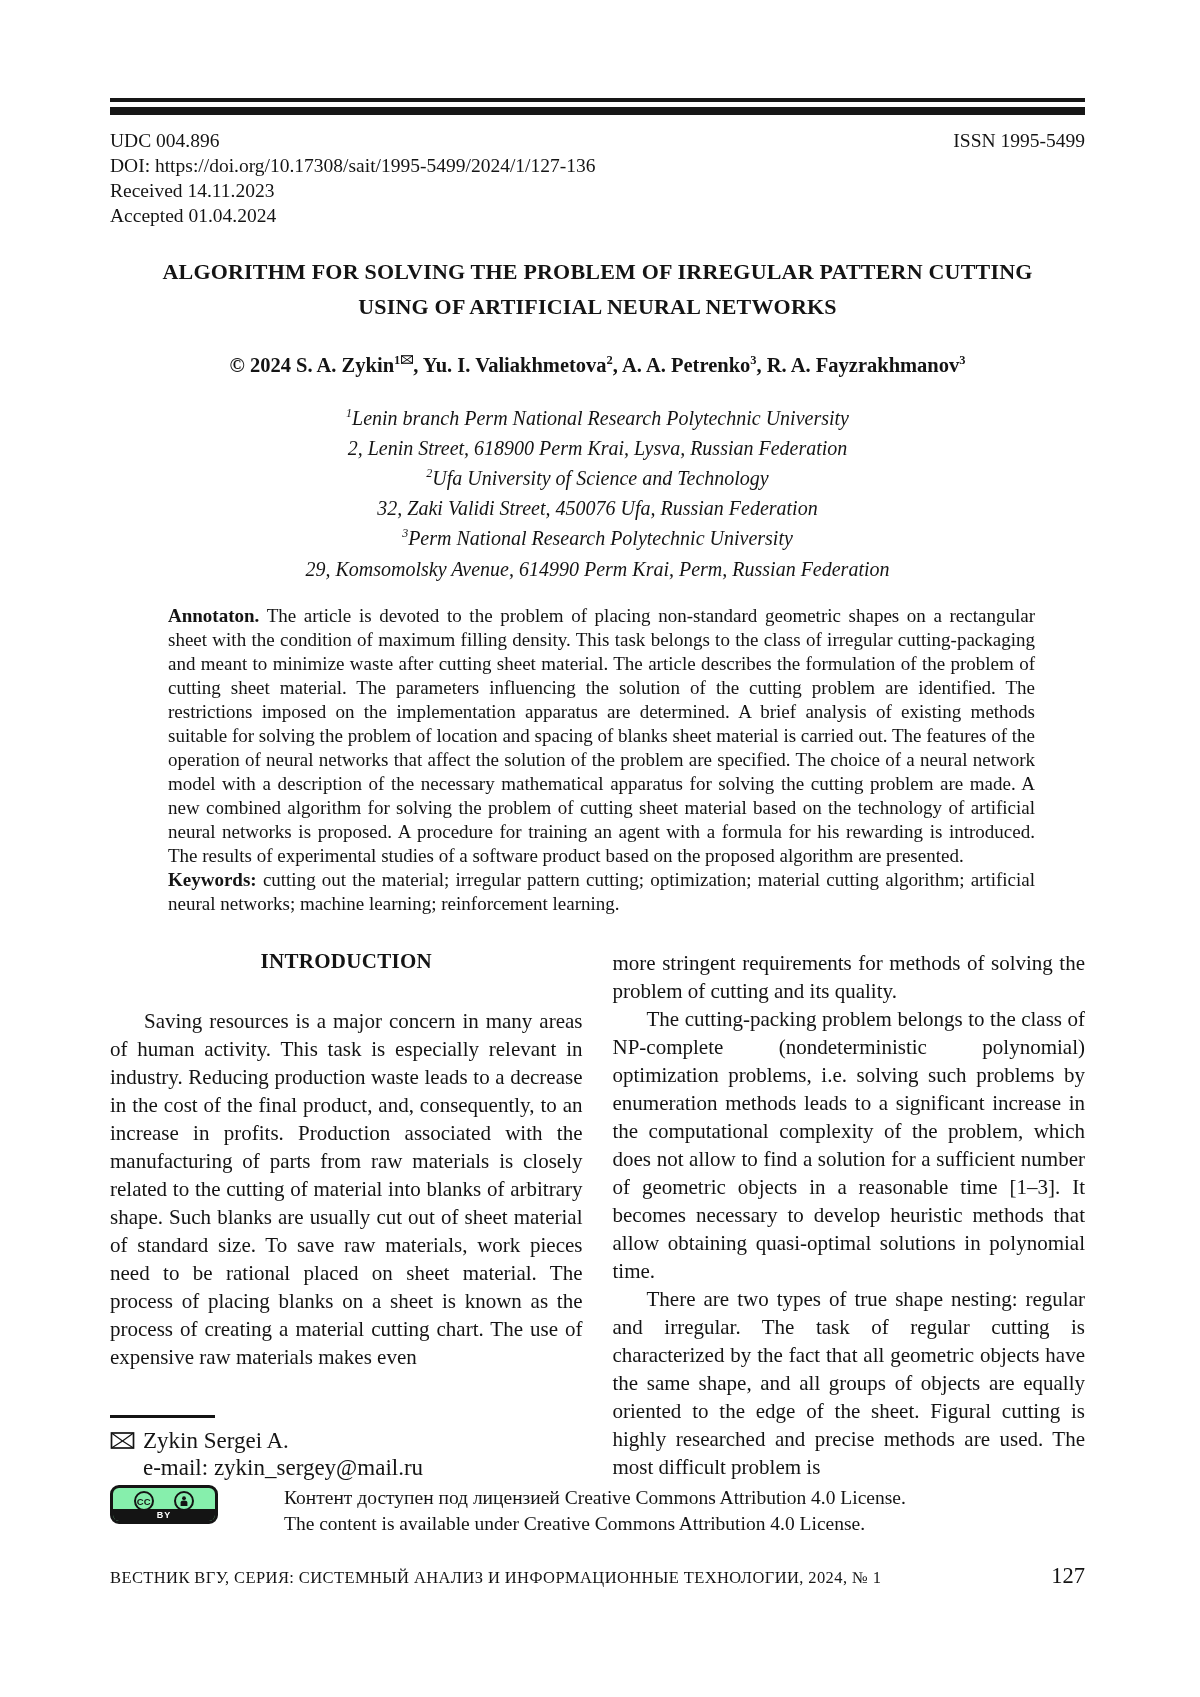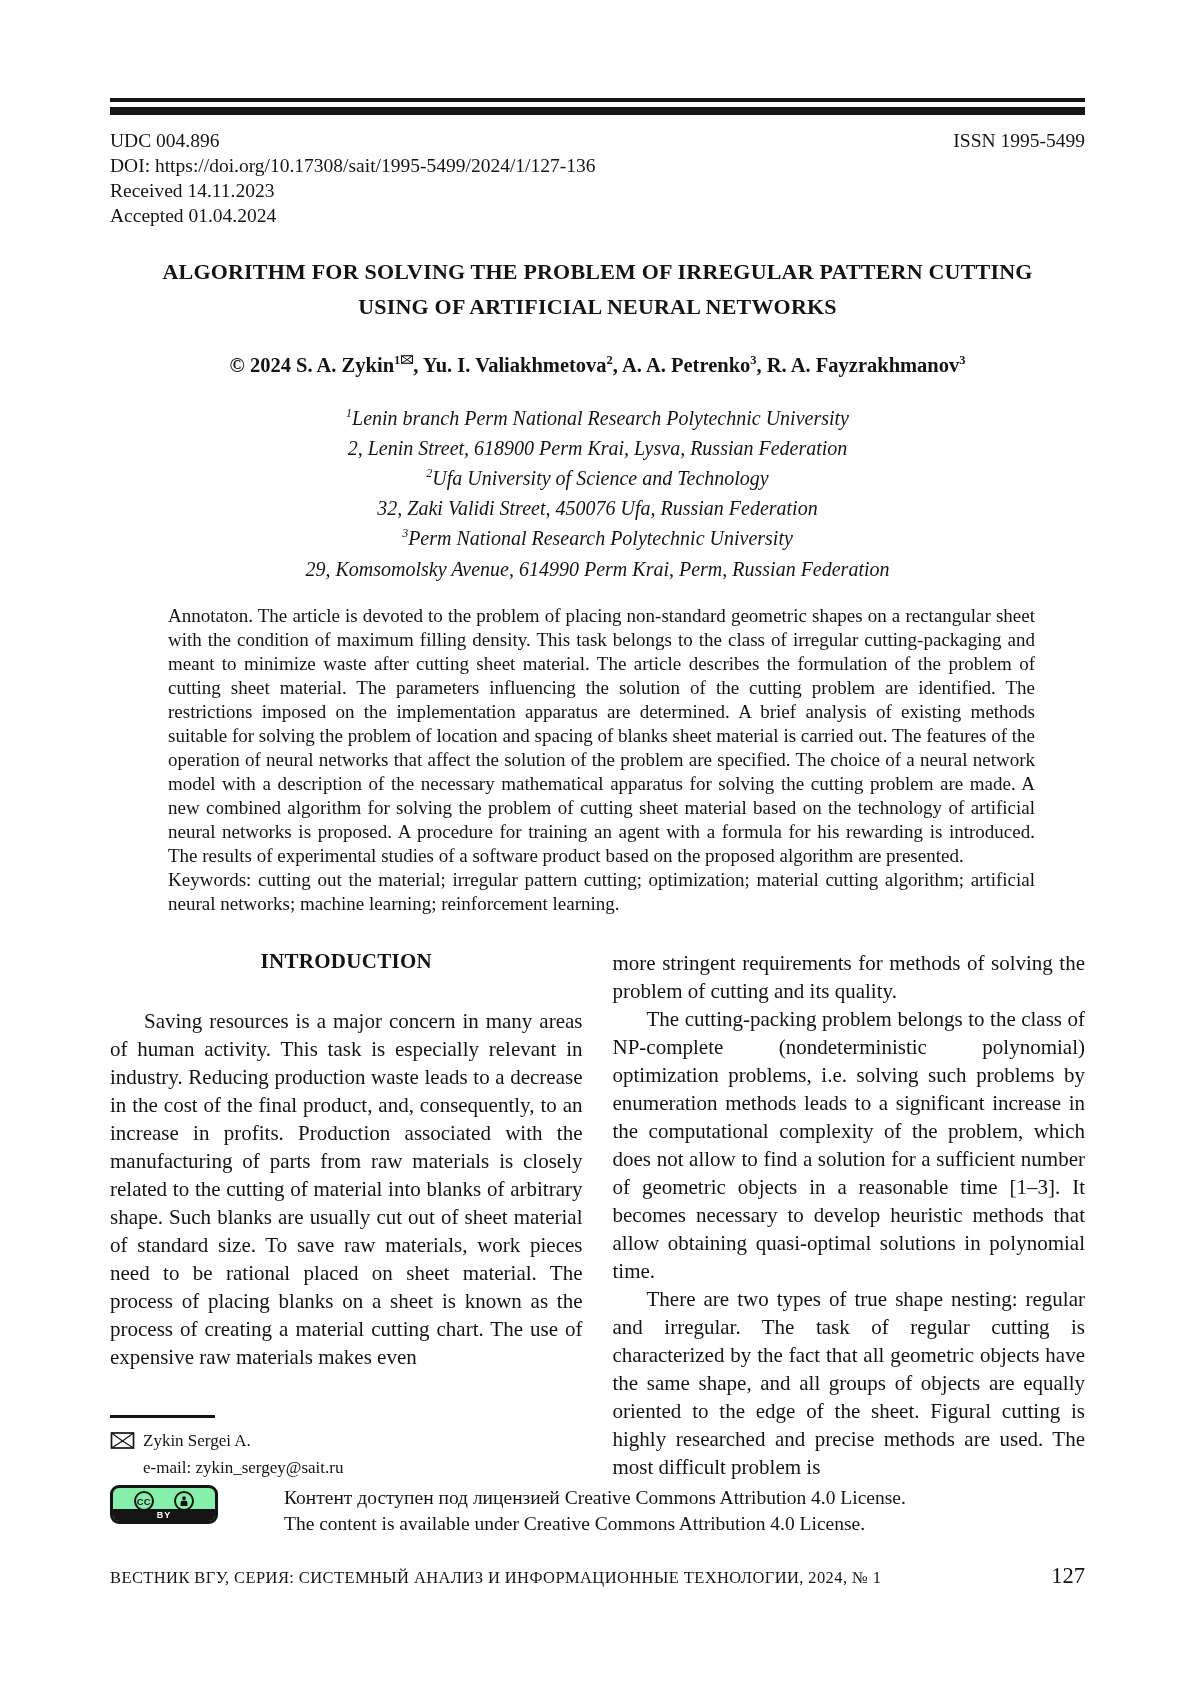--- a/index.html
+++ b/index.html
@@ -29,30 +29,30 @@
 
   .authors { margin-top:23px; text-align:center; font-weight:bold; font-size:20.5px; line-height:26px; }
   .authors sup { font-size:12.5px; }
   .sup-envelope { position:relative; top:-8px; margin-left:1px; }
 
   .affiliations { margin-top:23px; text-align:center; font-style:italic; font-size:20px; line-height:25.5px; }
   .affiliations sup { font-size:12px; }
 
   .abstract { margin:22px 50px 0 58px; text-align:justify; font-size:19px; line-height:24px; }
   .abstract p { margin:0; }
-  .lead-label { font-weight:normal; }
+  .lead-label { font-weight:bold; }
 
   .columns { margin-top:33px; display:flex; gap:30px; }
   .col { flex:1 1 0; font-size:21px; line-height:28px; text-align:justify; }
   .col-left { display:flex; flex-direction:column; }
   .section-heading { text-align:center; font-size:21px; font-weight:bold; line-height:24px; margin-bottom:34px; letter-spacing:0.3px; }
   .col p { text-indent:34px; }
   .col p.no-indent { text-indent:0; }
 
-  .footnote { margin-top:auto; font-size:17px; line-height:27px; }
+  .footnote { margin-top:auto; font-size:23px; line-height:27px; }
   .footnote-rule { width:105px; height:3px; background:#141414; margin-bottom:9px; }
   .footnote-name { display:flex; align-items:center; gap:8px; }
   .footnote-email { margin-left:33px; }
 
   .license { margin-top:4px; display:flex; align-items:flex-start; }
   .cc-badge {
     width:108px; height:39px; flex:0 0 auto;
     border:3px solid #141414; border-radius:9px;
     background:#86efac; position:relative; overflow:hidden;
   }
@@ -123,21 +123,21 @@
           <div class="footnote-rule"></div>
           <div class="footnote-name">
             <span>
                 <svg width="25" height="17" viewBox="0 0 24 17" style="display:block">
                   <rect x="1" y="1" width="22" height="15" fill="none" stroke="#141414" stroke-width="1.7"></rect>
                   <path d="M1,1 L12,9 L23,1 M1,16 L12,9 M23,16 L12,9" fill="none" stroke="#141414" stroke-width="1.3"></path>
                 </svg>
               </span>
             <span>Zykin Sergei A.</span>
           </div>
-          <div class="footnote-email">e-mail: zykin_sergey@sait.ru</div>
+          <div class="footnote-email">e-mail: zykin_sergey@mail.ru</div>
         </div>
       </div>
       <div class="col col-right">
         <p class="no-indent">more stringent requirements for methods of solving the problem of cutting and its quality.</p>
         <p>The cutting-packing problem belongs to the class of NP-complete (nondeterministic polynomial) optimization problems, i.e. solving such problems by enumeration methods leads to a significant increase in the computational complexity of the problem, which does not allow to find a solution for a sufficient number of geometric objects in a reasonable time [1–3]. It becomes necessary to develop heuristic methods that allow obtaining quasi-optimal solutions in polynomial time.</p>
         <p>There are two types of true shape nesting: regular and irregular. The task of regular cutting is characterized by the fact that all geometric objects have the same shape, and all groups of objects are equally oriented to the edge of the sheet. Figural cutting is highly researched and precise methods are used. The most difficult problem is</p>
       </div>
     </div>
 
     <div class="license">

